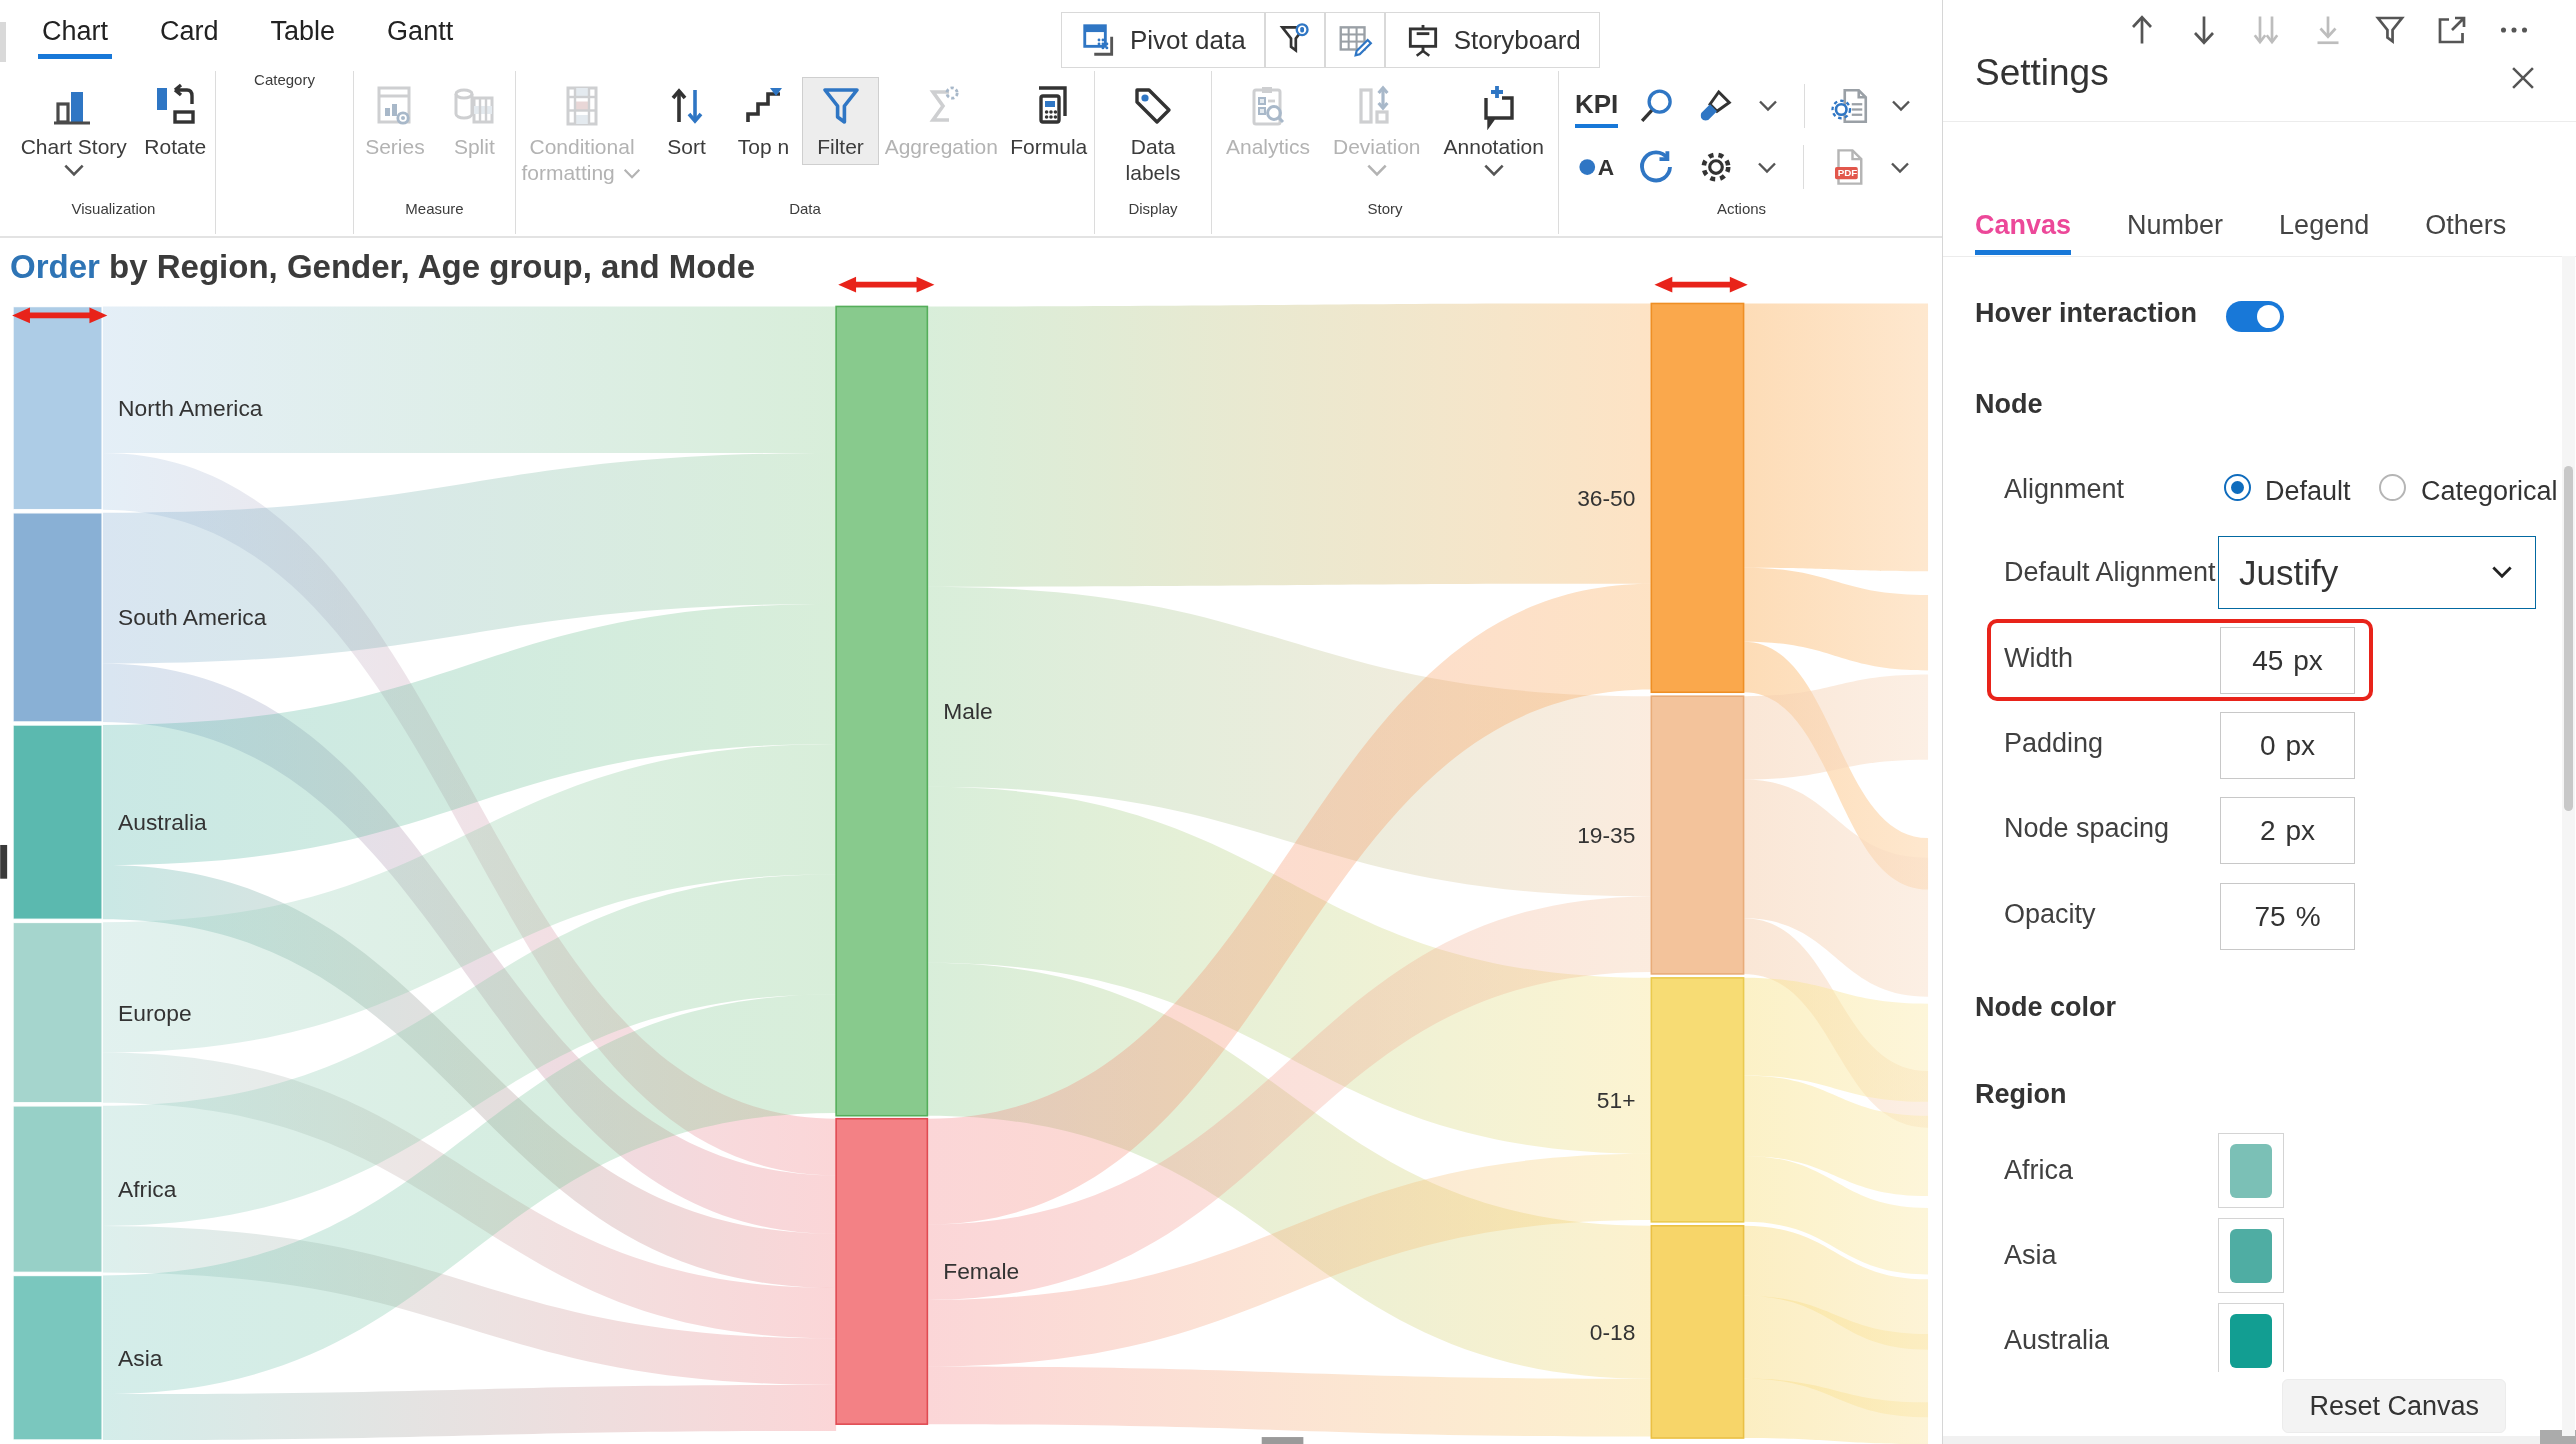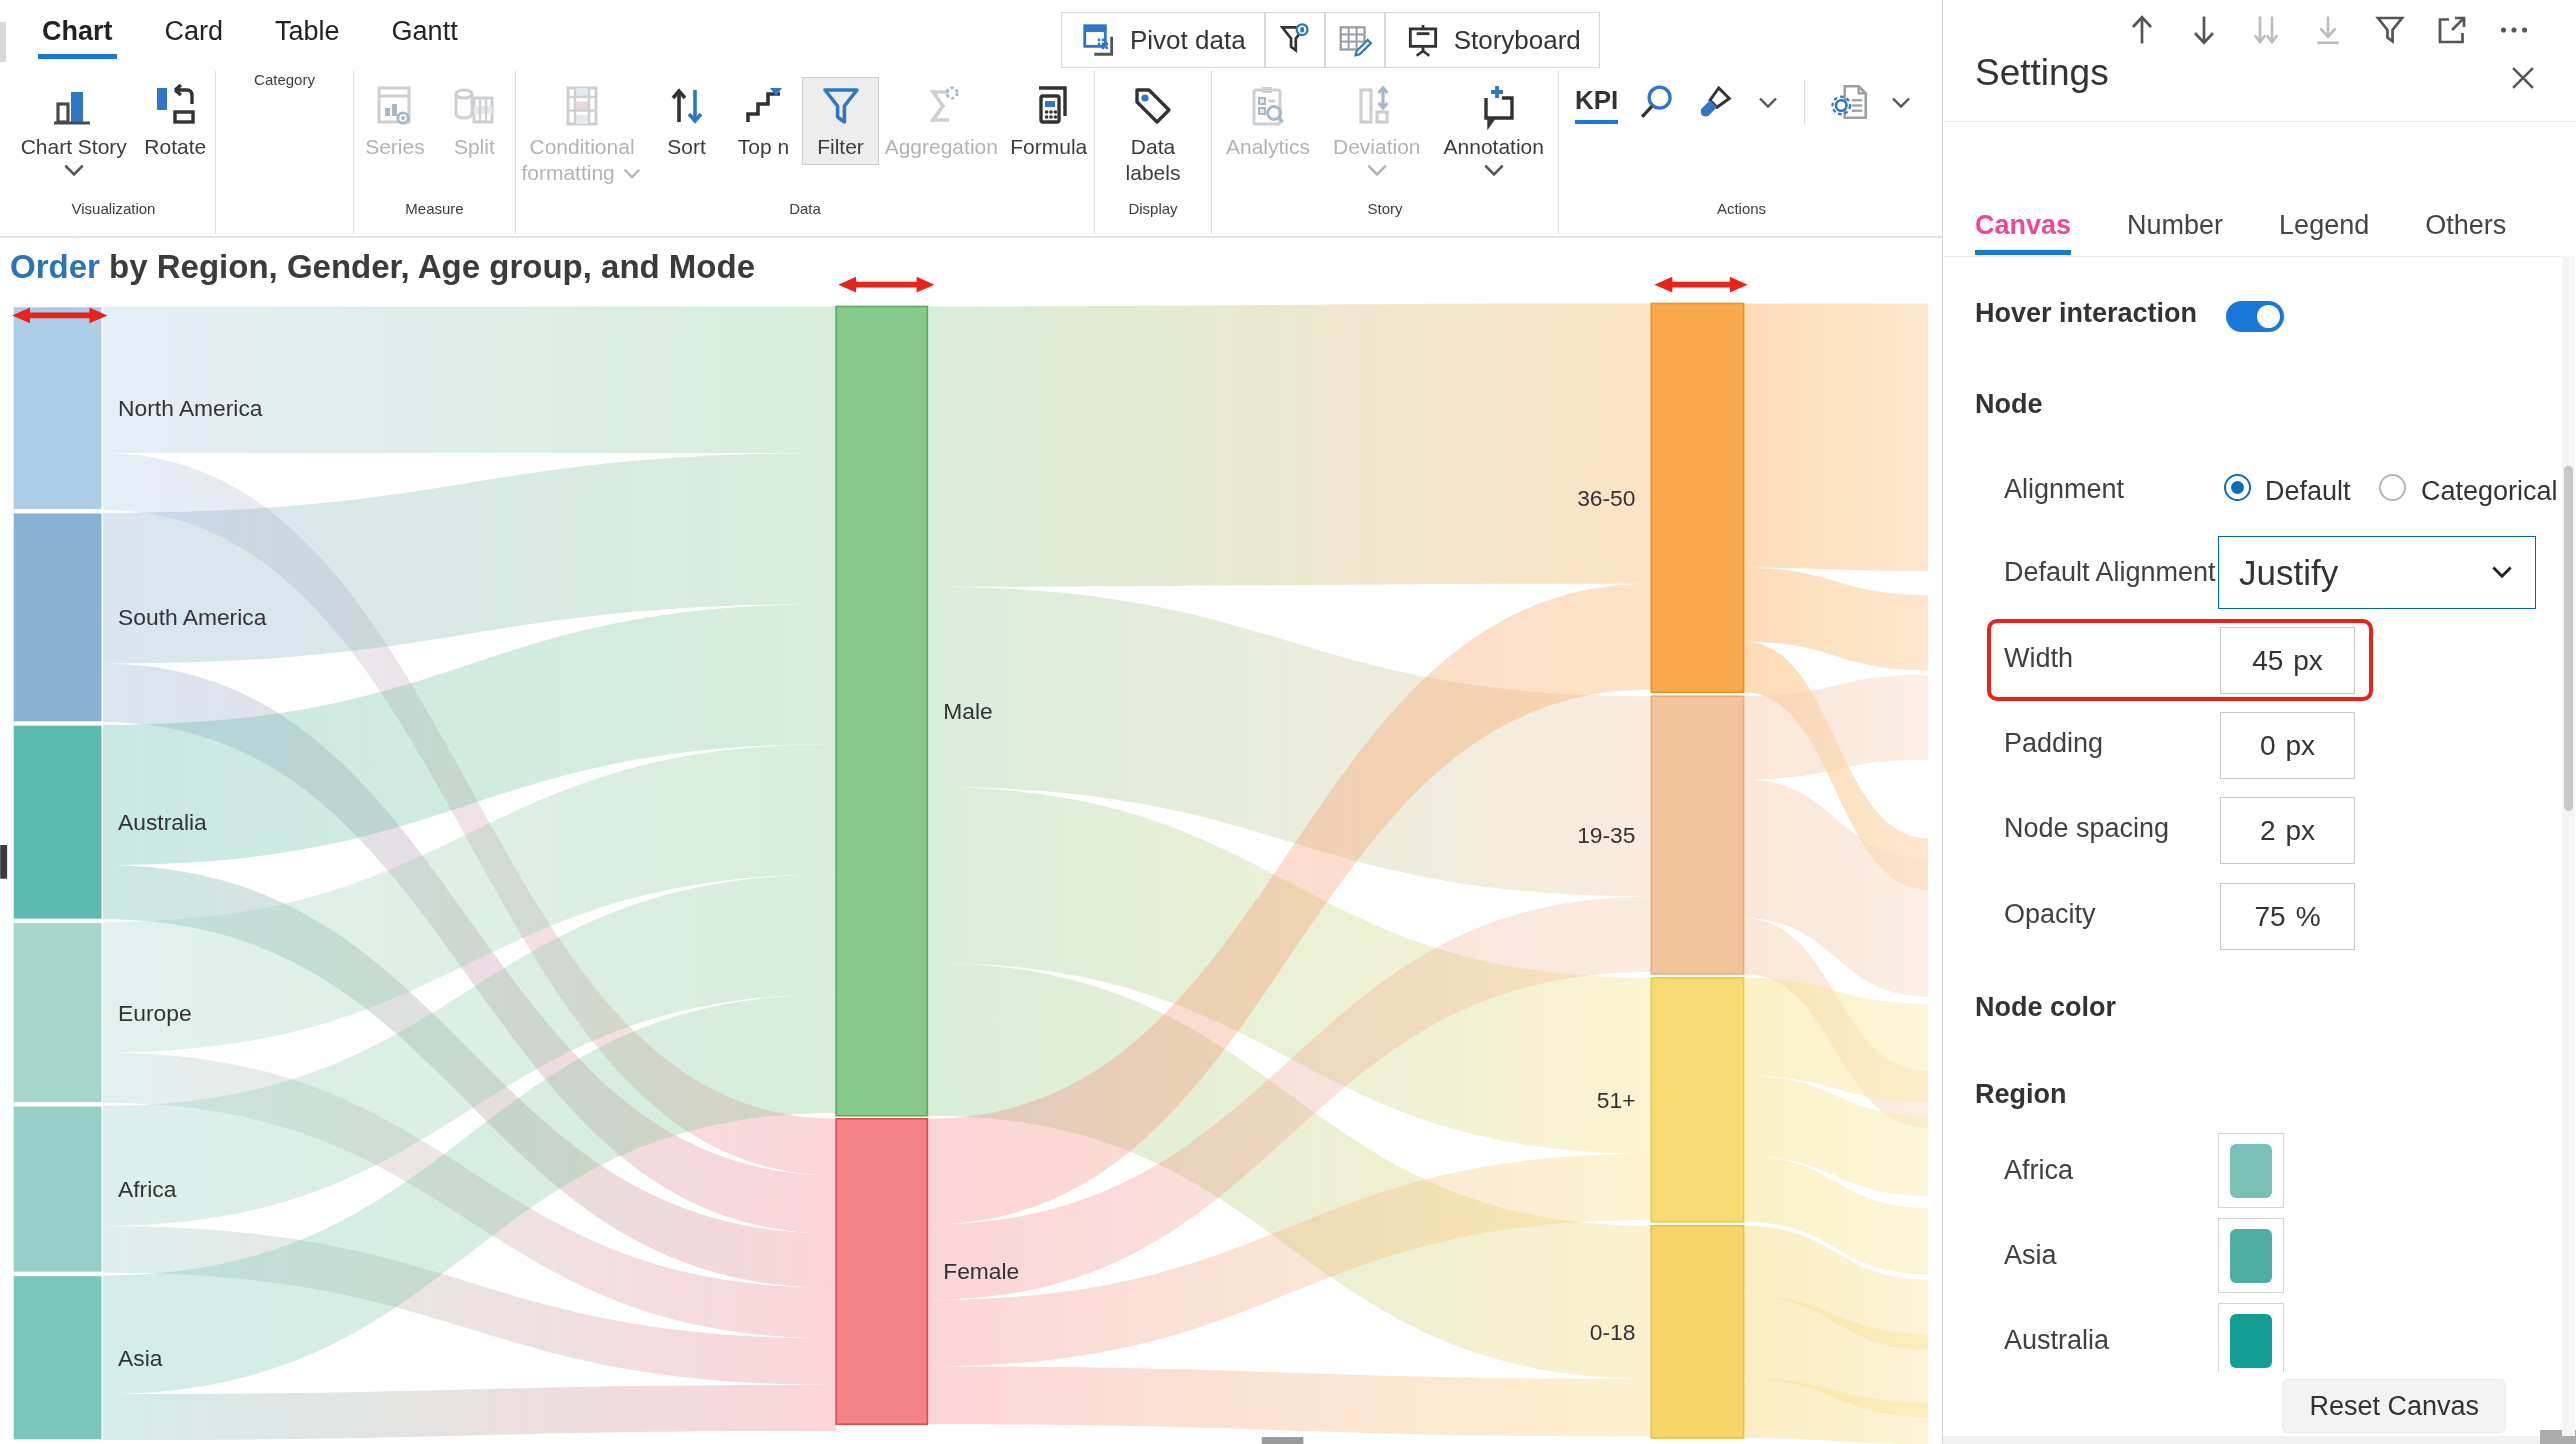--- a/index.html
+++ b/index.html
@@ -6,21 +6,21 @@
   html,body { width:2576px; height:1444px; background:#fff;
     font-family:"Liberation Sans","DejaVu Sans",sans-serif; color:#333; overflow:hidden; }
   #app { position:relative; width:2576px; height:1444px; background:#fff; }
 
   
   #ribbon { position:absolute; left:0; top:0; width:1942px; height:238px; background:#fff;
             border-bottom:2px solid #e3e3e3; z-index:5; }
   #edge-notch { position:absolute; left:0; top:22px; width:6px; height:40px; background:#d9d9d9; }
   .tabs { position:absolute; left:40px; top:12px; display:flex; gap:48px; }
   .tab { font-size:27px; color:#222; padding:4px 2px 10px; cursor:pointer; position:relative; }
-  .tab.active { font-weight:700; }
+  .tab.active { font-weight:400; }
   .tab.active:after { content:""; position:absolute; left:-2px; right:-2px; bottom:-2px; height:5px; background:#1878d8; }
   .quick { position:absolute; top:12px; left:1061px; display:flex; gap:0; align-items:flex-end; }
   .qbtn { height:56px; border:1px solid #d9d9d9; background:#fff; display:flex; align-items:center;
           gap:12px; padding:0 18px; font-size:26px; color:#333; cursor:pointer; }
   .qbtn .ico { width:38px; height:38px; }
   .qbtn.icon-only { padding:0 10px; }
   .groups { position:absolute; left:12px; top:71px; height:163px; display:flex; }
   .group { position:relative; border-right:1px solid #dcdcdc; display:flex; flex-direction:column; }
   .group:last-child { border-right:none; }
   .btnrow { flex:1; display:flex; justify-content:space-evenly; align-items:flex-start; padding-top:6px; }
@@ -360,21 +360,21 @@
               <span class="chev">
                 <svg viewBox="0 0 24 14" style="width: 100%; height: 100%; display: block;">
                   <polyline points="4,3 12,11 20,3" fill="none" stroke="#555" stroke-width="2.4"></polyline>
                 </svg>
               </span>
             </div>
           </div>
           <div class="gname">Story</div>
         </div>
         <div class="group" style="width: 365px;">
-          <div class="btnrow" style="align-items: flex-start; padding-top: 2px;">
+          <div class="btnrow" style="flex-direction: column; align-items: flex-start; padding-top: 2px;">
             <div class="actrow">
         <span class="kpi-txt">KPI</span>
         <span class="aico">
                 <svg viewBox="0 0 24 24" style="width: 100%; height: 100%; display: block;">
                   <circle cx="13.5" cy="9.5" r="6" fill="none" stroke="#2f76c4" stroke-width="1.9"></circle>
                   <line x1="9" y1="14.5" x2="3.5" y2="20.5" stroke="#333" stroke-width="1.9"></line>
                 </svg>
               </span>
         <span class="aico">
                 <svg viewBox="0 0 24 24" style="width: 100%; height: 100%; display: block;">

